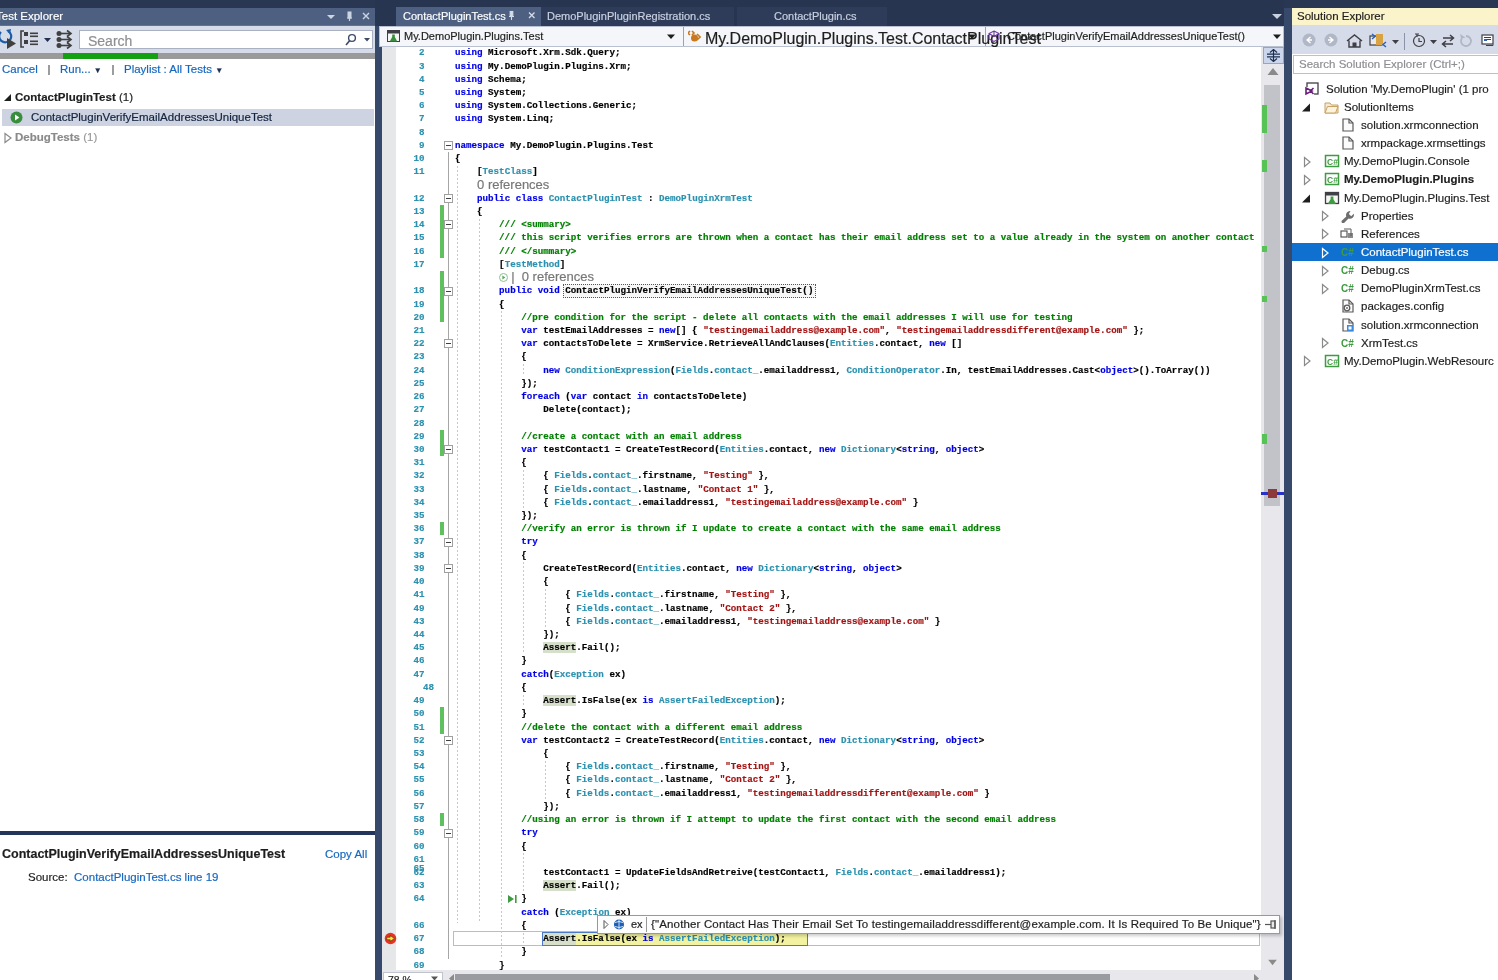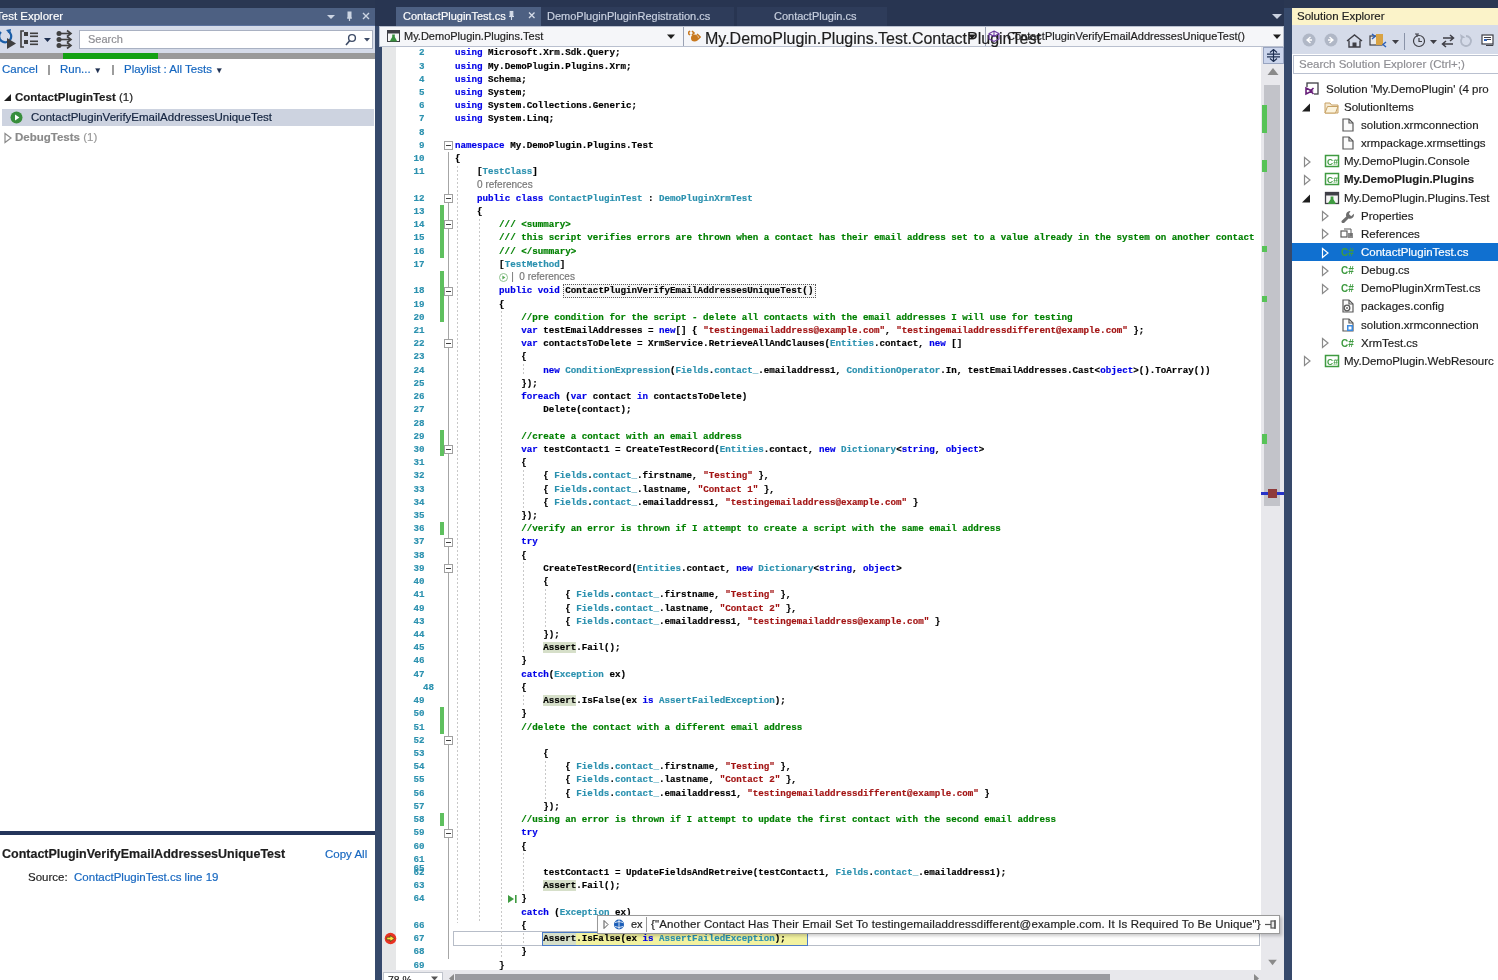--- a/index.html
+++ b/index.html
@@ -2,21 +2,21 @@
 <html><head><meta charset="utf-8">
 <style>
 *{margin:0;padding:0;box-sizing:border-box}
 html,body{width:1498px;height:980px;overflow:hidden}
 body{background:#2A3752;font-family:"Liberation Sans",sans-serif;position:relative}
 .abs{position:absolute}
 .mono{font-family:"Liberation Mono",monospace;font-size:9.2px;line-height:13.4px;white-space:pre;font-weight:bold}
 .k{color:#0000E8}.t{color:#2B91AF}.s{color:#A31515}.c{color:#008000}
 .hl{background:#D6DFC9}
 .ln{font-family:"Liberation Mono",monospace;font-size:9.2px;line-height:13.4px;color:#2B91AF;text-align:right;font-weight:bold}
-.cl{font-family:"Liberation Sans",sans-serif;font-size:10px;color:#777;line-height:12px}
+.cl{font-family:"Liberation Sans",sans-serif;font-size:13px;color:#777;line-height:12px}
 div.abs:not(.mono):not(.ln):not(.cl){-webkit-text-stroke:0.18px currentColor}
 </style></head>
 <body>
 <div class="abs" style="left:0;top:8px;width:375px;height:972px;background:#fff"></div>
 <div class="abs" style="left:0;top:8px;width:375px;height:17px;background:#4D6082"></div>
 <div class="abs" style="left:-4px;top:10px;width:200px;height:14px;color:#fff;font-size:11.5px">Test Explorer</div>
 <svg class="abs" style="left:320px;top:8px" width="55" height="17" viewBox="0 0 55 17">
 <path d="M7 7 l4 4 4-4 z" fill="#CDD5E3"></path>
 <g stroke="#CDD5E3" fill="none">
       <path d="M29.5 4 v6 M27 10 h5 M29.5 10 v3" stroke-width="1.2"></path>
@@ -47,21 +47,21 @@
       <path d="M67 1.5 l4 3 -4 3" fill="none"></path>
 <circle cx="59" cy="10.5" r="1.7"></circle>
       <path d="M59 10.5 h11"></path>
       <path d="M67 7.5 l4 3 -4 3" fill="none"></path>
 <circle cx="59" cy="16.5" r="1.7"></circle>
       <path d="M59 16.5 h11"></path>
       <path d="M67 13.5 l4 3 -4 3" fill="none"></path>
 </g>
 </svg>
 <div class="abs" style="left:79px;top:30px;width:294px;height:19px;background:#fff;border:1px solid #A9B1C2"></div>
-<div class="abs" style="left:88px;top:33px;width:100px;height:13px;color:#8E8E93;font-size:11px">Search</div>
+<div class="abs" style="left:88px;top:33px;width:100px;height:13px;color:#8E8E93;font-size:14px">Search</div>
 <svg class="abs" style="left:344px;top:33px" width="28" height="14" viewBox="0 0 28 14">
 <circle cx="8" cy="5" r="3.4" fill="none" stroke="#3D4B66" stroke-width="1.4"></circle>
 <path d="M5.8 7.4 L2 12" stroke="#3D4B66" stroke-width="1.6"></path>
 <path d="M20 5 l3 3.5 3-3.5 z" fill="#3D4B66"></path>
 </svg>
 <div class="abs" style="left:0;top:53px;width:375px;height:6px;background:#9A9A9A"></div>
 <div class="abs" style="left:63px;top:53px;width:95px;height:6px;background:#13A113"></div>
 <div class="abs" style="left:2px;top:63px;width:370px;height:15px;font-size:11.5px;color:#1667C0">Cancel&nbsp;&nbsp; <span style="color:#555">|</span>&nbsp;&nbsp; Run... <span style="color:#1E2F50;font-size:8px">▼</span>&nbsp;&nbsp; <span style="color:#555">|</span>&nbsp;&nbsp; Playlist : All Tests <span style="color:#1E2F50;font-size:8px">▼</span></div>
 <svg class="abs" style="left:2px;top:92px" width="12" height="12" viewBox="0 0 12 12">
     <path d="M9 2 v7 h-7 z" fill="#1E1E1E"></path>
@@ -239,21 +239,21 @@
 <div class="abs mono" style="left:59px;top:409.1px;height:13.4px">            {</div>
 <div class="abs ln" style="left:0;top:422.3px;width:28.5px;height:13.4px">32</div>
 <div class="abs mono" style="left:59px;top:422.3px;height:13.4px">                { <span class="t">Fields</span>.<span class="t">contact_</span>.firstname, <span class="s">"Testing"</span> },</div>
 <div class="abs ln" style="left:0;top:435.6px;width:28.5px;height:13.4px">33</div>
 <div class="abs mono" style="left:59px;top:435.6px;height:13.4px">                { <span class="t">Fields</span>.<span class="t">contact_</span>.lastname, <span class="s">"Contact 1"</span> },</div>
 <div class="abs ln" style="left:0;top:448.8px;width:28.5px;height:13.4px">34</div>
 <div class="abs mono" style="left:59px;top:448.8px;height:13.4px">                { <span class="t">Fields</span>.<span class="t">contact_</span>.emailaddress1, <span class="s">"testingemailaddress@example.com"</span> }</div>
 <div class="abs ln" style="left:0;top:462.0px;width:28.5px;height:13.4px">35</div>
 <div class="abs mono" style="left:59px;top:462.0px;height:13.4px">            });</div>
 <div class="abs ln" style="left:0;top:475.2px;width:28.5px;height:13.4px">36</div>
-<div class="abs mono" style="left:59px;top:475.2px;height:13.4px">            <span class="c">//verify an error is thrown if I attempt to create a script with the same email address</span></div>
+<div class="abs mono" style="left:59px;top:475.2px;height:13.4px">            <span class="c">//verify an error is thrown if I update to create a contact with the same email address</span></div>
 <div class="abs ln" style="left:0;top:488.4px;width:28.5px;height:13.4px">37</div>
 <div class="abs mono" style="left:59px;top:488.4px;height:13.4px">            <span class="k">try</span></div>
 <div class="abs ln" style="left:0;top:501.7px;width:28.5px;height:13.4px">38</div>
 <div class="abs mono" style="left:59px;top:501.7px;height:13.4px">            {</div>
 <div class="abs ln" style="left:0;top:514.9px;width:28.5px;height:13.4px">39</div>
 <div class="abs mono" style="left:59px;top:514.9px;height:13.4px">                CreateTestRecord(<span class="t">Entities</span>.contact, <span class="k">new</span> <span class="t">Dictionary</span>&lt;<span class="k">string</span>, <span class="k">object</span>&gt;</div>
 <div class="abs ln" style="left:0;top:528.1px;width:28.5px;height:13.4px">40</div>
 <div class="abs mono" style="left:59px;top:528.1px;height:13.4px">                {</div>
 <div class="abs ln" style="left:0;top:541.3px;width:28.5px;height:13.4px">41</div>
 <div class="abs mono" style="left:59px;top:541.3px;height:13.4px">                    { <span class="t">Fields</span>.<span class="t">contact_</span>.firstname, <span class="s">"Testing"</span> },</div>
@@ -271,20 +271,21 @@
 <div class="abs mono" style="left:59px;top:620.6px;height:13.4px">            <span class="k">catch</span>(<span class="t">Exception</span> ex)</div>
 <div class="abs ln" style="left:0;top:633.9px;width:38px;height:13.4px">48</div>
 <div class="abs mono" style="left:59px;top:633.9px;height:13.4px">            {</div>
 <div class="abs ln" style="left:0;top:647.1px;width:28.5px;height:13.4px">49</div>
 <div class="abs mono" style="left:59px;top:647.1px;height:13.4px">                <span class="hl">Assert</span>.IsFalse(ex <span class="k">is</span> <span class="t">AssertFailedException</span>);</div>
 <div class="abs ln" style="left:0;top:660.3px;width:28.5px;height:13.4px">50</div>
 <div class="abs mono" style="left:59px;top:660.3px;height:13.4px">            }</div>
 <div class="abs ln" style="left:0;top:673.5px;width:28.5px;height:13.4px">51</div>
 <div class="abs mono" style="left:59px;top:673.5px;height:13.4px">            <span class="c">//delete the contact with a different email address</span></div>
 <div class="abs ln" style="left:0;top:686.7px;width:28.5px;height:13.4px">52</div>
+<div class="abs mono" style="left:59px;top:686.7px;height:13.4px">            <span class="k">var</span> testContact2 = CreateTestRecord(<span class="t">Entities</span>.contact, <span class="k">new</span> <span class="t">Dictionary</span>&lt;<span class="k">string</span>, <span class="k">object</span>&gt;</div>
 <div class="abs ln" style="left:0;top:700.0px;width:28.5px;height:13.4px">53</div>
 <div class="abs mono" style="left:59px;top:700.0px;height:13.4px">                {</div>
 <div class="abs ln" style="left:0;top:713.2px;width:28.5px;height:13.4px">54</div>
 <div class="abs mono" style="left:59px;top:713.2px;height:13.4px">                    { <span class="t">Fields</span>.<span class="t">contact_</span>.firstname, <span class="s">"Testing"</span> },</div>
 <div class="abs ln" style="left:0;top:726.4px;width:28.5px;height:13.4px">55</div>
 <div class="abs mono" style="left:59px;top:726.4px;height:13.4px">                    { <span class="t">Fields</span>.<span class="t">contact_</span>.lastname, <span class="s">"Contact 2"</span> },</div>
 <div class="abs ln" style="left:0;top:739.6px;width:28.5px;height:13.4px">56</div>
 <div class="abs mono" style="left:59px;top:739.6px;height:13.4px">                    { <span class="t">Fields</span>.<span class="t">contact_</span>.emailaddress1, <span class="s">"testingemailaddressdifferent@example.com"</span> }</div>
 <div class="abs ln" style="left:0;top:752.8px;width:28.5px;height:13.4px">57</div>
 <div class="abs mono" style="left:59px;top:752.8px;height:13.4px">                });</div>
@@ -406,21 +407,21 @@
     </g>
 <rect x="182" y="6" width="3" height="2" fill="#2B5FB8"></rect>
 </svg>
 <div class="abs" style="left:1293px;top:55px;width:205px;height:19px;background:#fff;border:1px solid #B9C0CF;border-right:none"></div>
 <div class="abs" style="left:1299px;top:58px;width:190px;height:13px;color:#8E8E93;font-size:11.5px">Search Solution Explorer (Ctrl+;)</div>
 <svg class="abs" style="left:1304px;top:81.7px" width="16" height="14" viewBox="0 0 16 14">
     <rect x="3" y="1" width="11" height="11" fill="none" stroke="#3F3F46" stroke-width="1.3"></rect>
     <rect x="1" y="5" width="9" height="8" fill="#fff"></rect>
     <path d="M2 6 l6 3 -6 3 z M9.5 6 l-3 3 3 3" stroke="#68217A" stroke-width="1.6" fill="none"></path>
   </svg>
-<div class="abs" style="left:1326px;top:82.7px;width:170px;height:14px;font-size:11.5px;font-weight:normal;color:#1E1E1E;white-space:nowrap;overflow:hidden">Solution 'My.DemoPlugin' (4 pro</div>
+<div class="abs" style="left:1326px;top:82.7px;width:170px;height:14px;font-size:11.5px;font-weight:normal;color:#1E1E1E;white-space:nowrap;overflow:hidden">Solution 'My.DemoPlugin' (1 pro</div>
 <svg class="abs" style="left:1302px;top:101.3px" width="10" height="12" viewBox="0 0 10 12">
     <path d="M8 2.5 v8 h-8 z" fill="#1E1E1E"></path>
   </svg>
 <svg class="abs" style="left:1324px;top:99.8px" width="16" height="14" viewBox="0 0 16 14">
     <path d="M1 3 h5 l1.5 2 H14 v8 H1 z" fill="#F5E9D2" stroke="#C8A264" stroke-width="1"></path>
     <path d="M1 13 L3.5 6.5 H14 L11.5 13 z" fill="#FBF3DD" stroke="#C8A264" stroke-width="1"></path>
   </svg>
 <div class="abs" style="left:1344px;top:100.8px;width:152px;height:14px;font-size:11.5px;font-weight:normal;color:#1E1E1E;white-space:nowrap;overflow:hidden">SolutionItems</div>
 <svg class="abs" style="left:1340px;top:118.0px" width="16" height="14" viewBox="0 0 16 14">
     <path d="M3 1 h6 l4 4 v8 H3 z" fill="#FBFBFB" stroke="#5A5A5A" stroke-width="1.2"></path>

